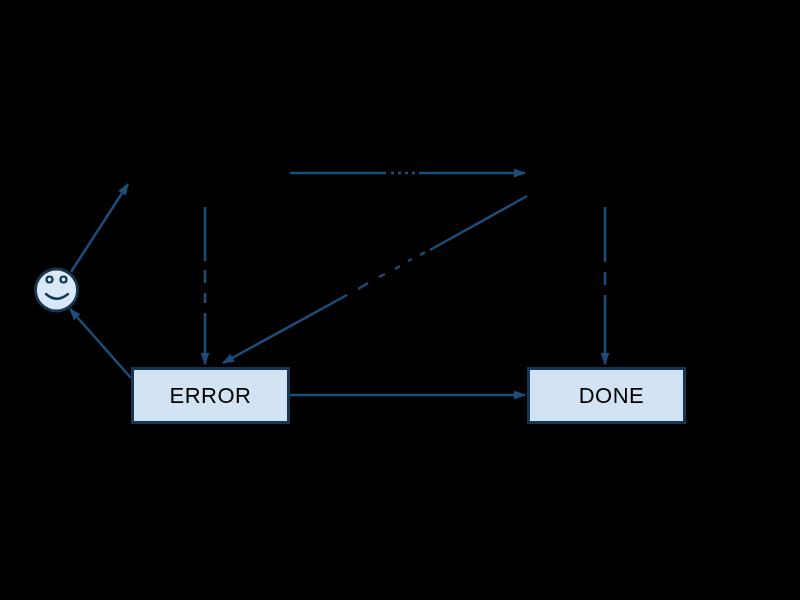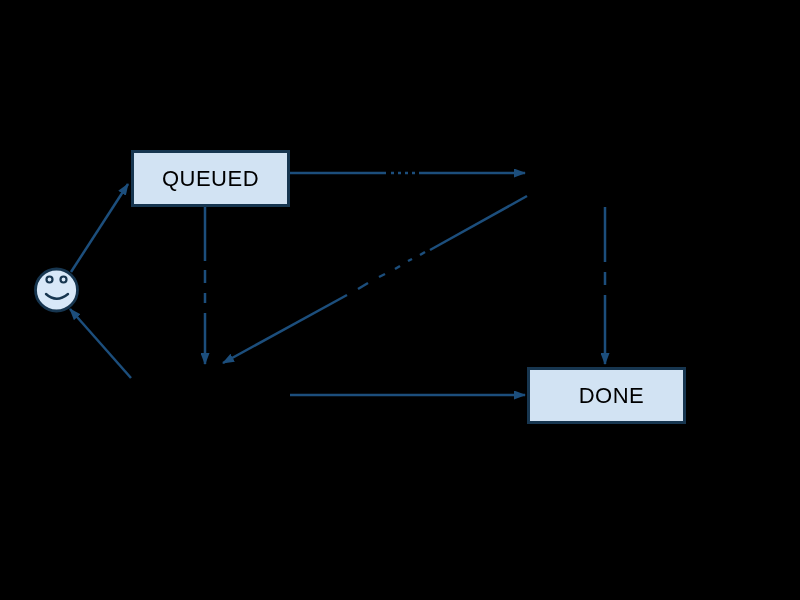--- a/index.html
+++ b/index.html
@@ -101,23 +101,23 @@
     </g>
 
     <g>
       <circle cx="56.5" cy="290" r="21" fill="#d8e8f8" stroke="#173650" stroke-width="2.8"></circle>
       <circle cx="49.5" cy="279.5" r="3" fill="#d8e8f8" stroke="#173650" stroke-width="2.2"></circle>
       <circle cx="63.5" cy="279.5" r="3" fill="#d8e8f8" stroke="#173650" stroke-width="2.2"></circle>
       <path d="M46,294 Q56.5,303.5 68,294" fill="none" stroke="#173650" stroke-width="2.4" stroke-linecap="round"></path>
     </g>
   </svg>
 
-  <div class="state-box box-queued">
-    <span class="state-label">QUEUED</span>
-  </div>
 
 
+  <div class="state-box box-error">
+    <span class="state-label">ERROR</span>
+  </div>
 
   <div class="state-box box-done">
     <span class="state-label">DONE</span>
   </div>
 
 </div>
 
 </body></html>

